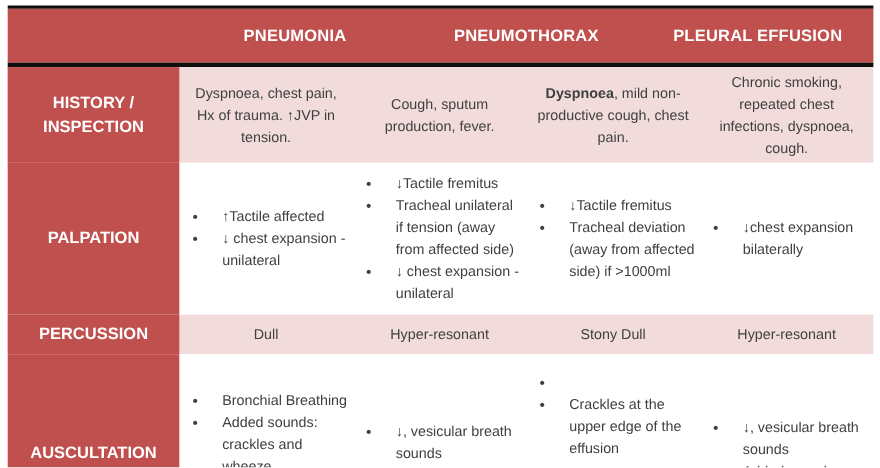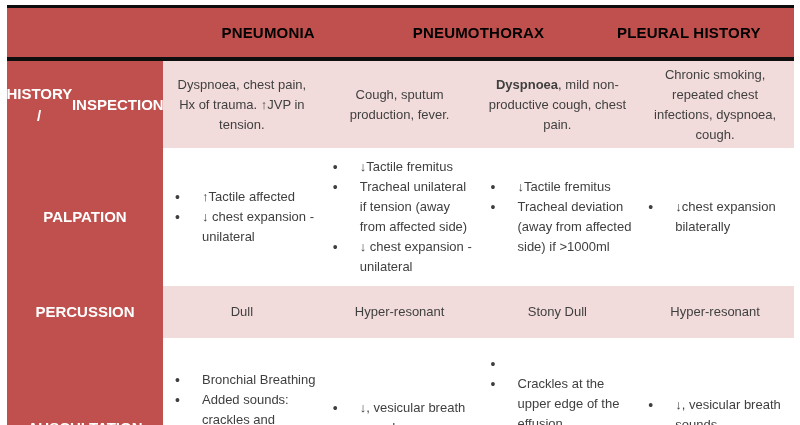--- a/index.html
+++ b/index.html
@@ -8,33 +8,33 @@
     font-family:"Liberation Sans",sans-serif;
   }
   .sheet{position:relative;width:800px;height:425px;background:#ffffff;overflow:hidden;}
   .table{position:absolute;left:7px;top:5px;width:787px;}
   .hline{background:#0e0e0e;}
   .hline.top{height:3px;}
   .hline.mid{height:4px;}
   .header-row{display:flex;height:49px;background:#C0504D;align-items:center;}
   .corner{width:156px;flex:none;}
   .hcell{
-    flex:1 1 0;text-align:center;color:#000000;font-weight:bold;
+    flex:1 1 0;text-align:center;color:#ffffff;font-weight:bold;
     font-size:15px;letter-spacing:.2px;
   }
   .row{display:flex;}
   .rlabel{
     width:156px;flex:none;background:#C0504D;color:#ffffff;font-weight:bold;
-    font-size:15px;line-height:22px;display:flex;flex-direction:row;
+    font-size:15px;line-height:22px;display:flex;flex-direction:column;
     align-items:center;justify-content:center;text-align:center;
   }
   .cell{flex:1 1 0;color:#3F3F3F;font-size:13px;line-height:20px;}
   .row-history-inspection{height:87px;background:#F2DCDB;}
   .row-palpation{height:138px;background:#ffffff;}
-  .row-percussion{height:52px;background:#F2DCDB;}
+  .row-percussion{height:36px;background:#F2DCDB;}
   .row-auscultation{height:180px;background:#ffffff;}
   .cell.center{display:flex;align-items:center;justify-content:center;text-align:center;padding:0 8px;}
   .cell.bullets{display:flex;flex-direction:column;justify-content:center;padding:0 3px 0 6px;}
   .item{display:flex;align-items:flex-start;}
   .dot{flex:none;width:27px;padding-left:6px;font-size:14px;line-height:20px;}
   .itxt{flex:1;}
   
   .row-auscultation .cell.bullets{justify-content:flex-start;}
   .row-auscultation .cell:nth-child(2){padding-top:32px;}
   .row-auscultation .cell:nth-child(3){padding-top:60px;}
@@ -44,21 +44,21 @@
 </head>
 <body>
 
 <div class="sheet">
   <div class="table">
     <div class="hline top"></div>
     <div class="header-row" id="hdr">
       <div class="corner"></div>
     <div class="hcell">PNEUMONIA</div>
         <div class="hcell">PNEUMOTHORAX</div>
-        <div class="hcell">PLEURAL HISTORY</div>
+        <div class="hcell">PLEURAL EFFUSION</div>
       </div>
     <div class="hline mid"></div>
     <div id="rows">
         <div class="row row-history-inspection">
           <div class="rlabel">
             <div>HISTORY /</div>
             <div>INSPECTION</div>
           </div>
           <div class="cell center">
             <div><span>Dyspnoea, chest pain, Hx of trauma.  ↑JVP in tension.</span></div>

